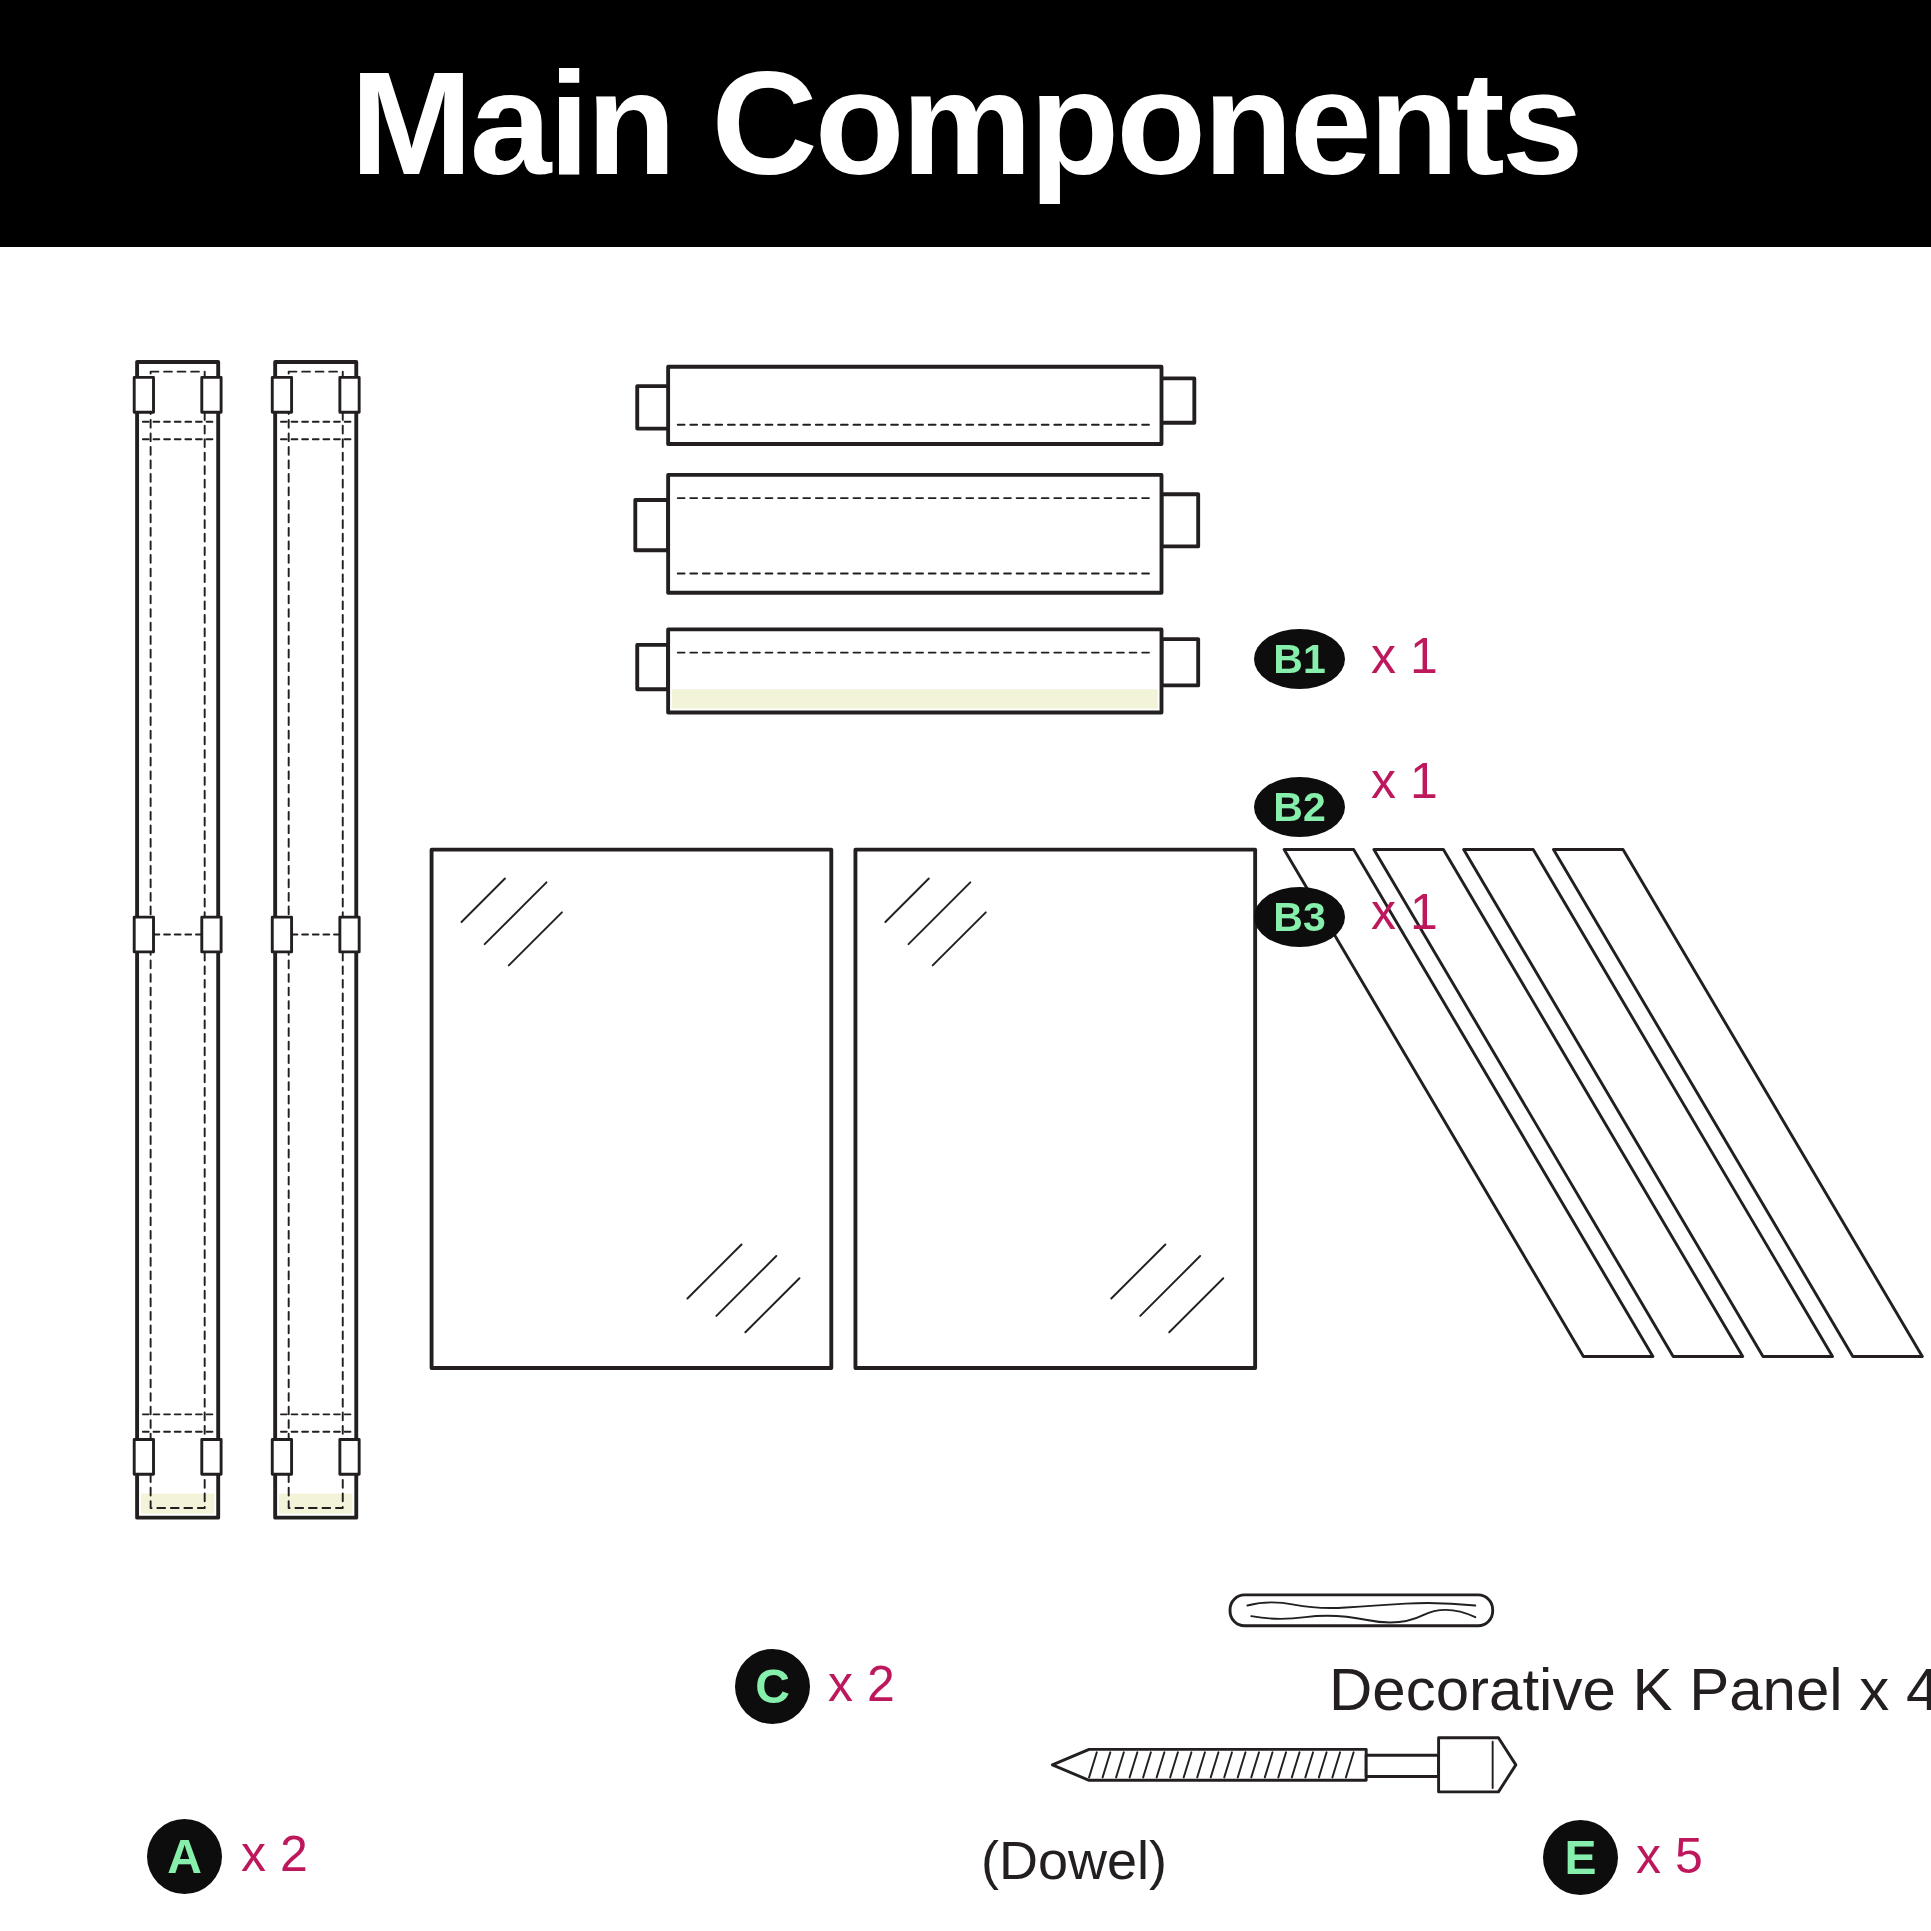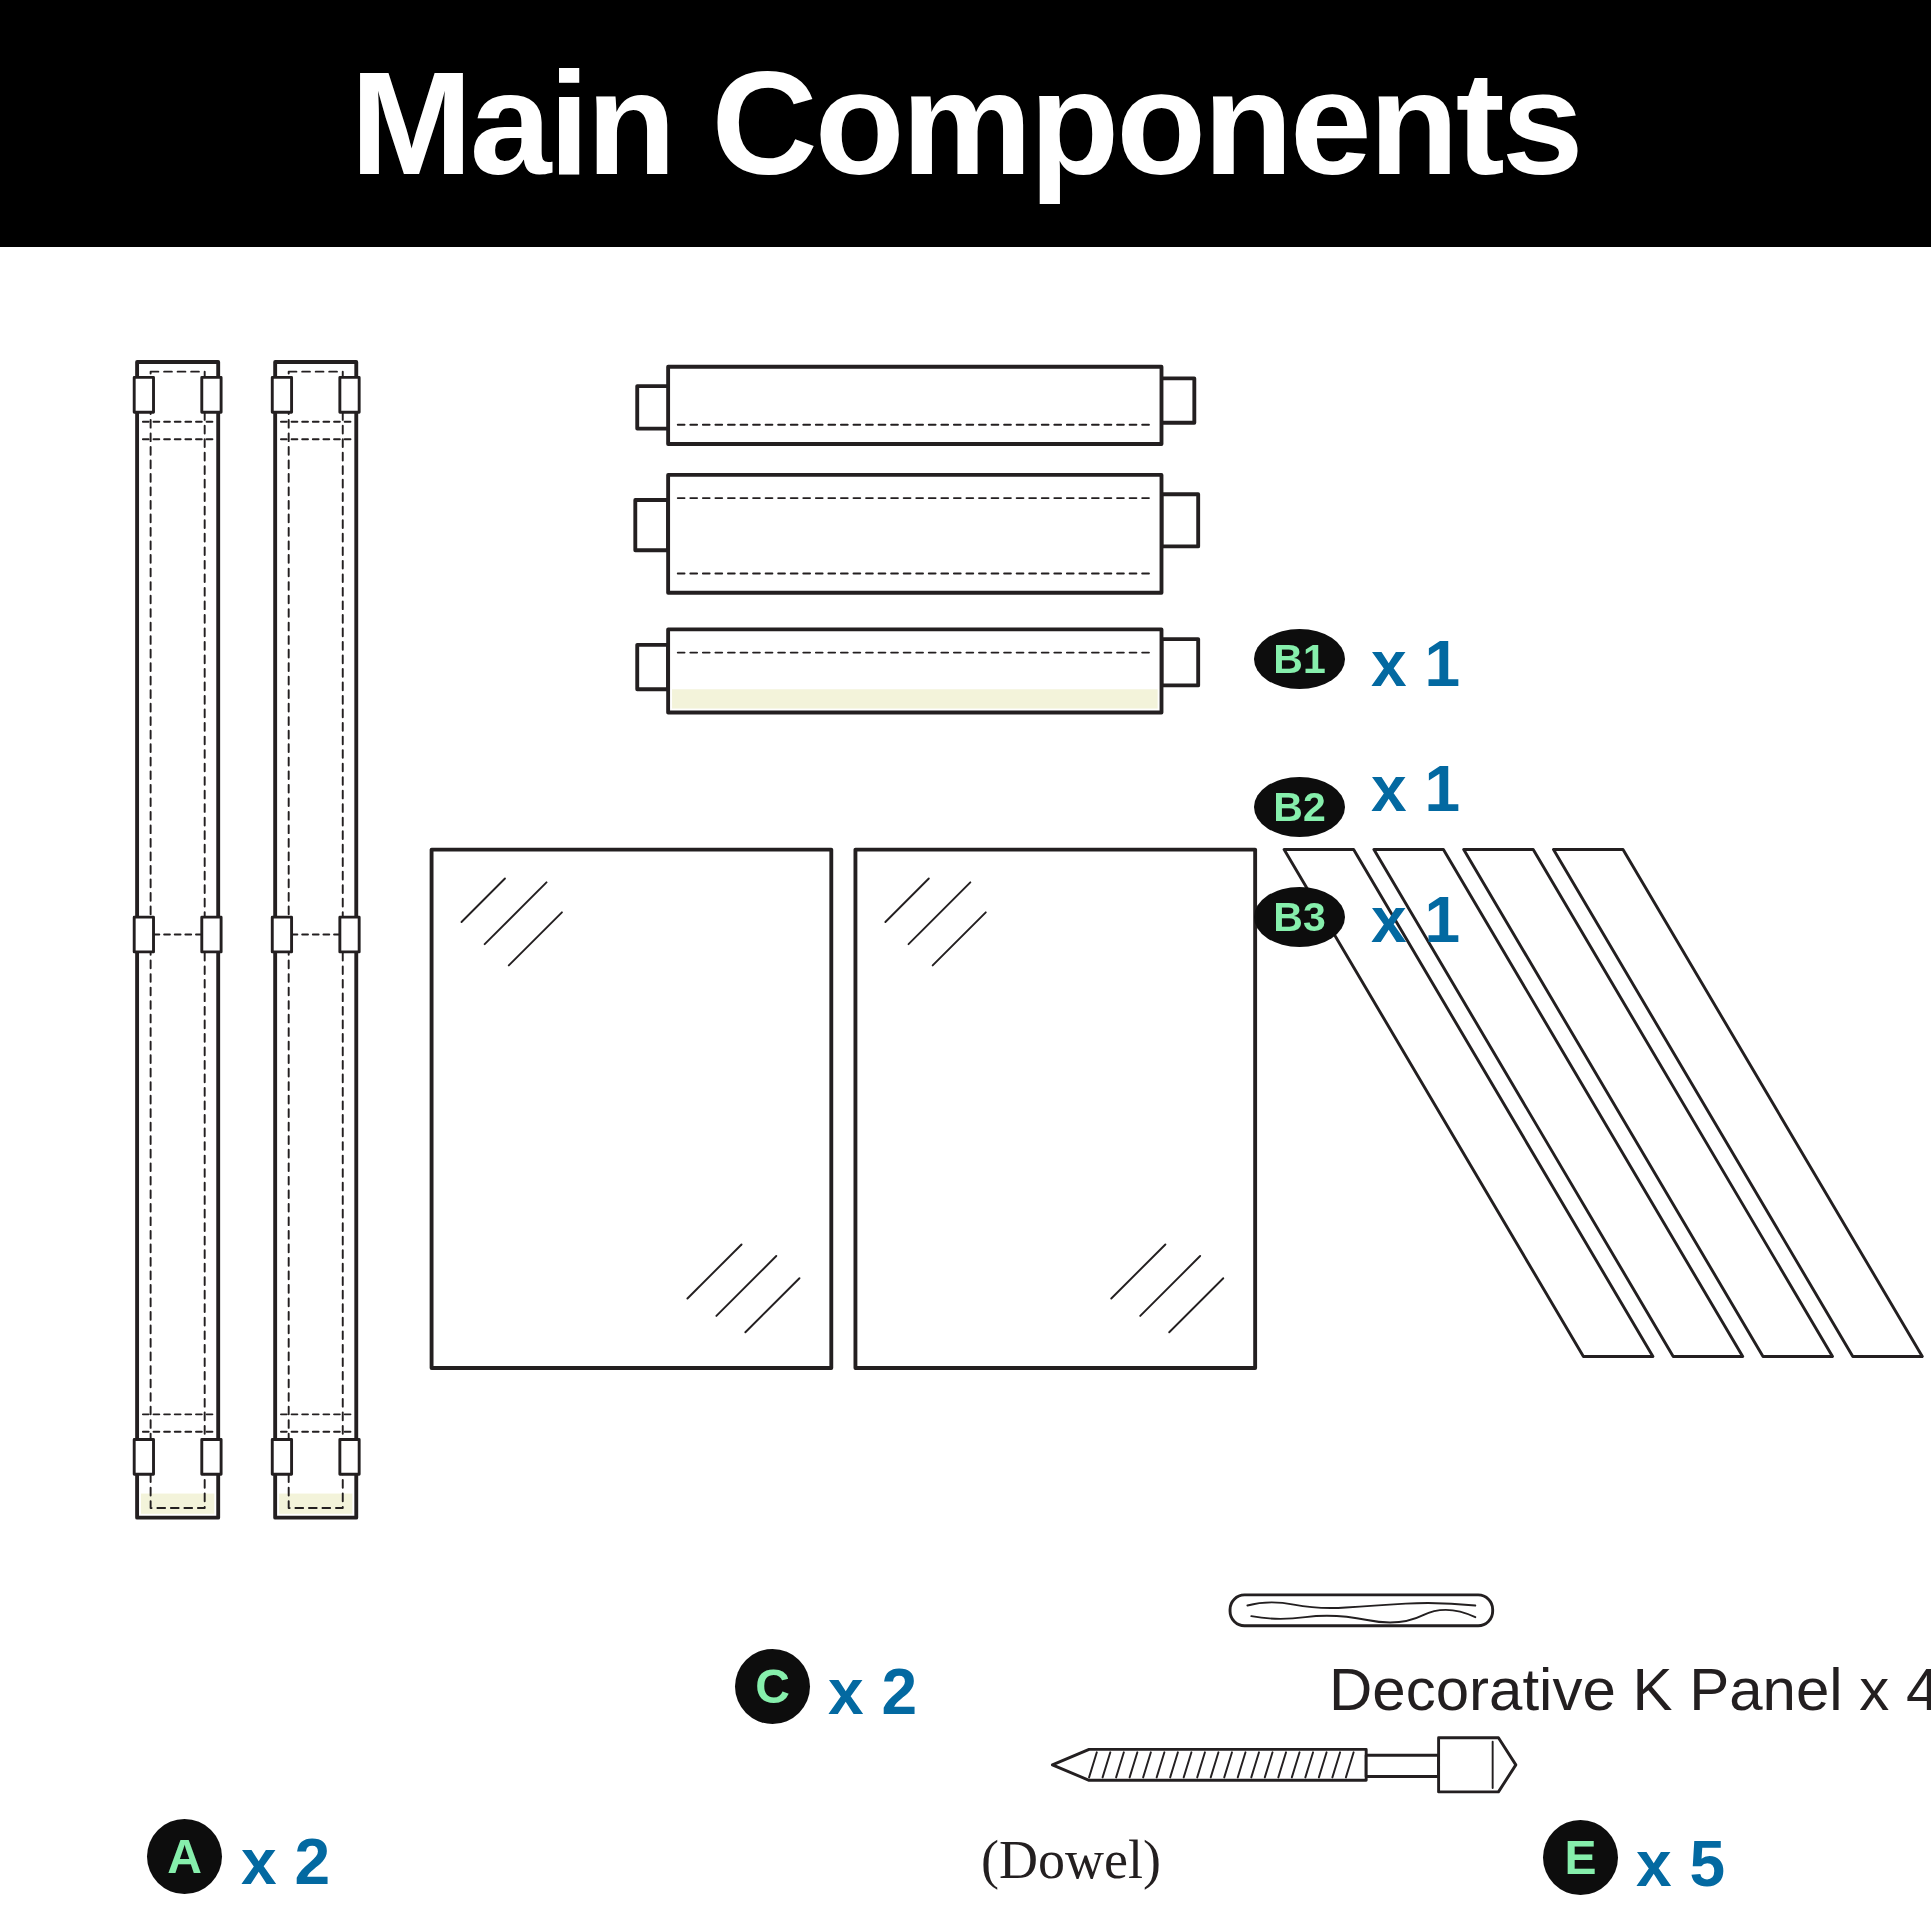--- a/index.html
+++ b/index.html
@@ -43,39 +43,38 @@
     font-weight: 700;
     display: flex;
     align-items: center;
     justify-content: center;
     border-radius: 50%;
   }
   .badge.ellipse { width: 91px; height: 60px; font-size: 41px; }
   .badge.circle  { width: 75px; height: 75px; font-size: 48px; }
   .count {
     position: absolute;
-    color: #0369a1;
-    font-size: 64px;
-    font-weight: 700;
+    color: #be185d;
+    font-size: 50px;
+    font-weight: 400;
     white-space: nowrap;
   }
   .part-label {
     position: absolute;
     color: #231f20;
     font-size: 60px;
     font-weight: 400;
     white-space: nowrap;
   }
   .part-name {
     position: absolute;
     color: #231f20;
     font-size: 54px;
     font-weight: 400;
     white-space: nowrap;
-    font-family: Liberation Serif, serif;
   }
 </style>
 </head>
 <body>
 
 <div class="page">
 
   <header class="titlebar">
     <h1>Main Components</h1>
   </header>

